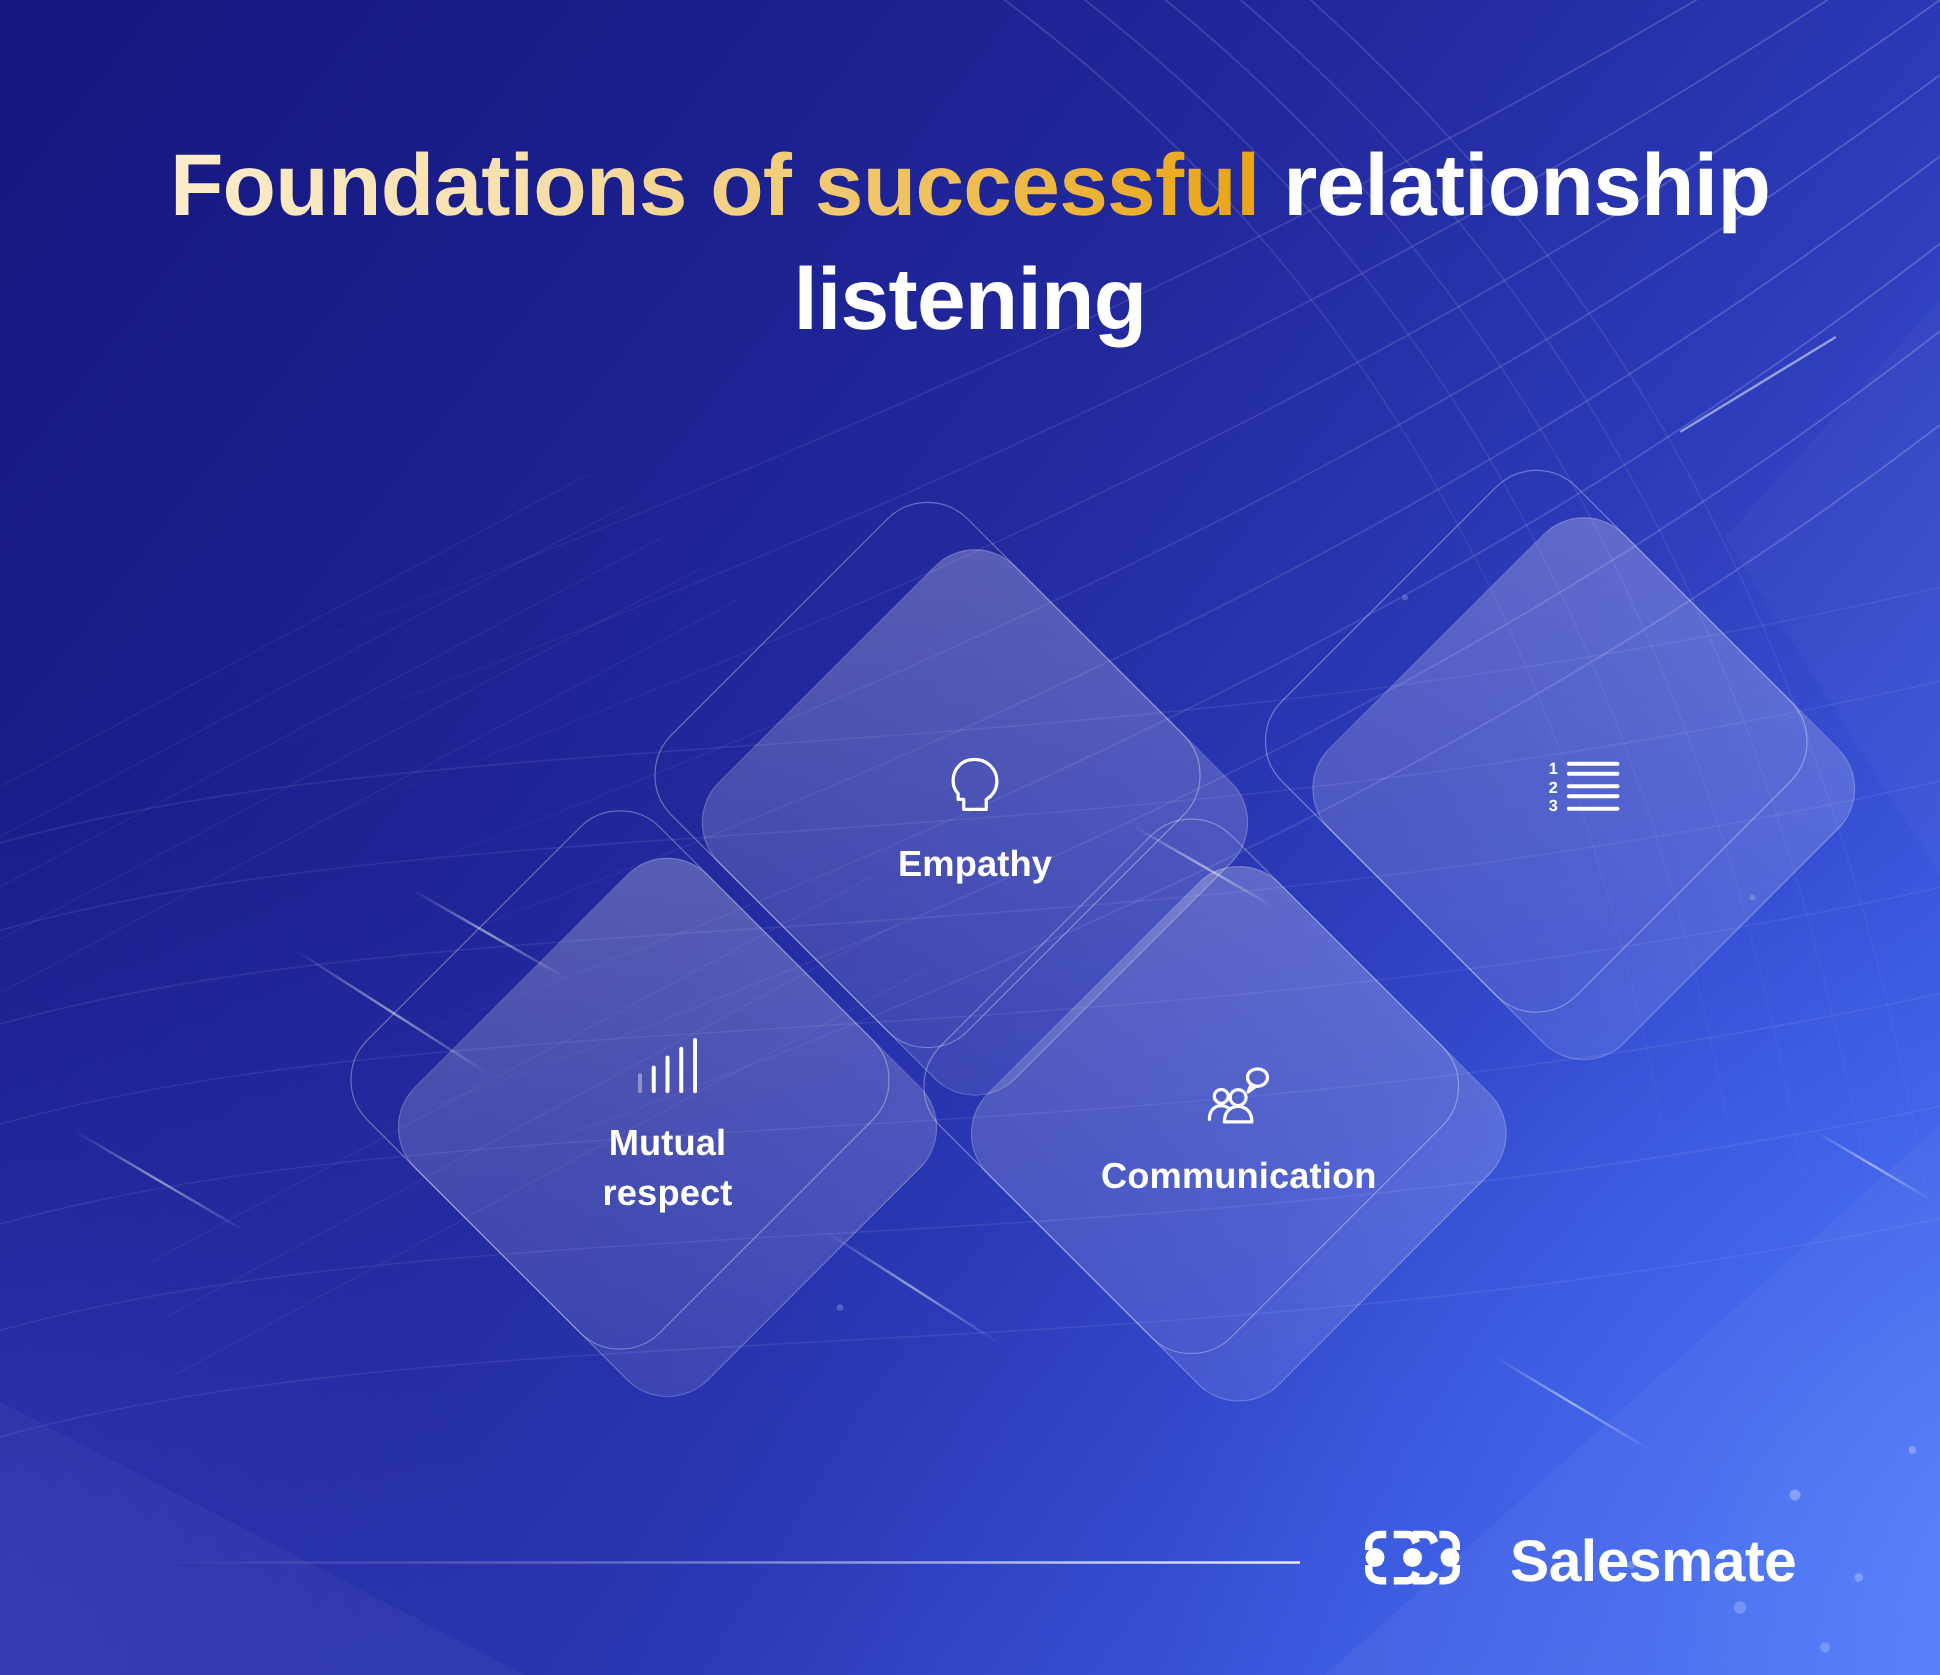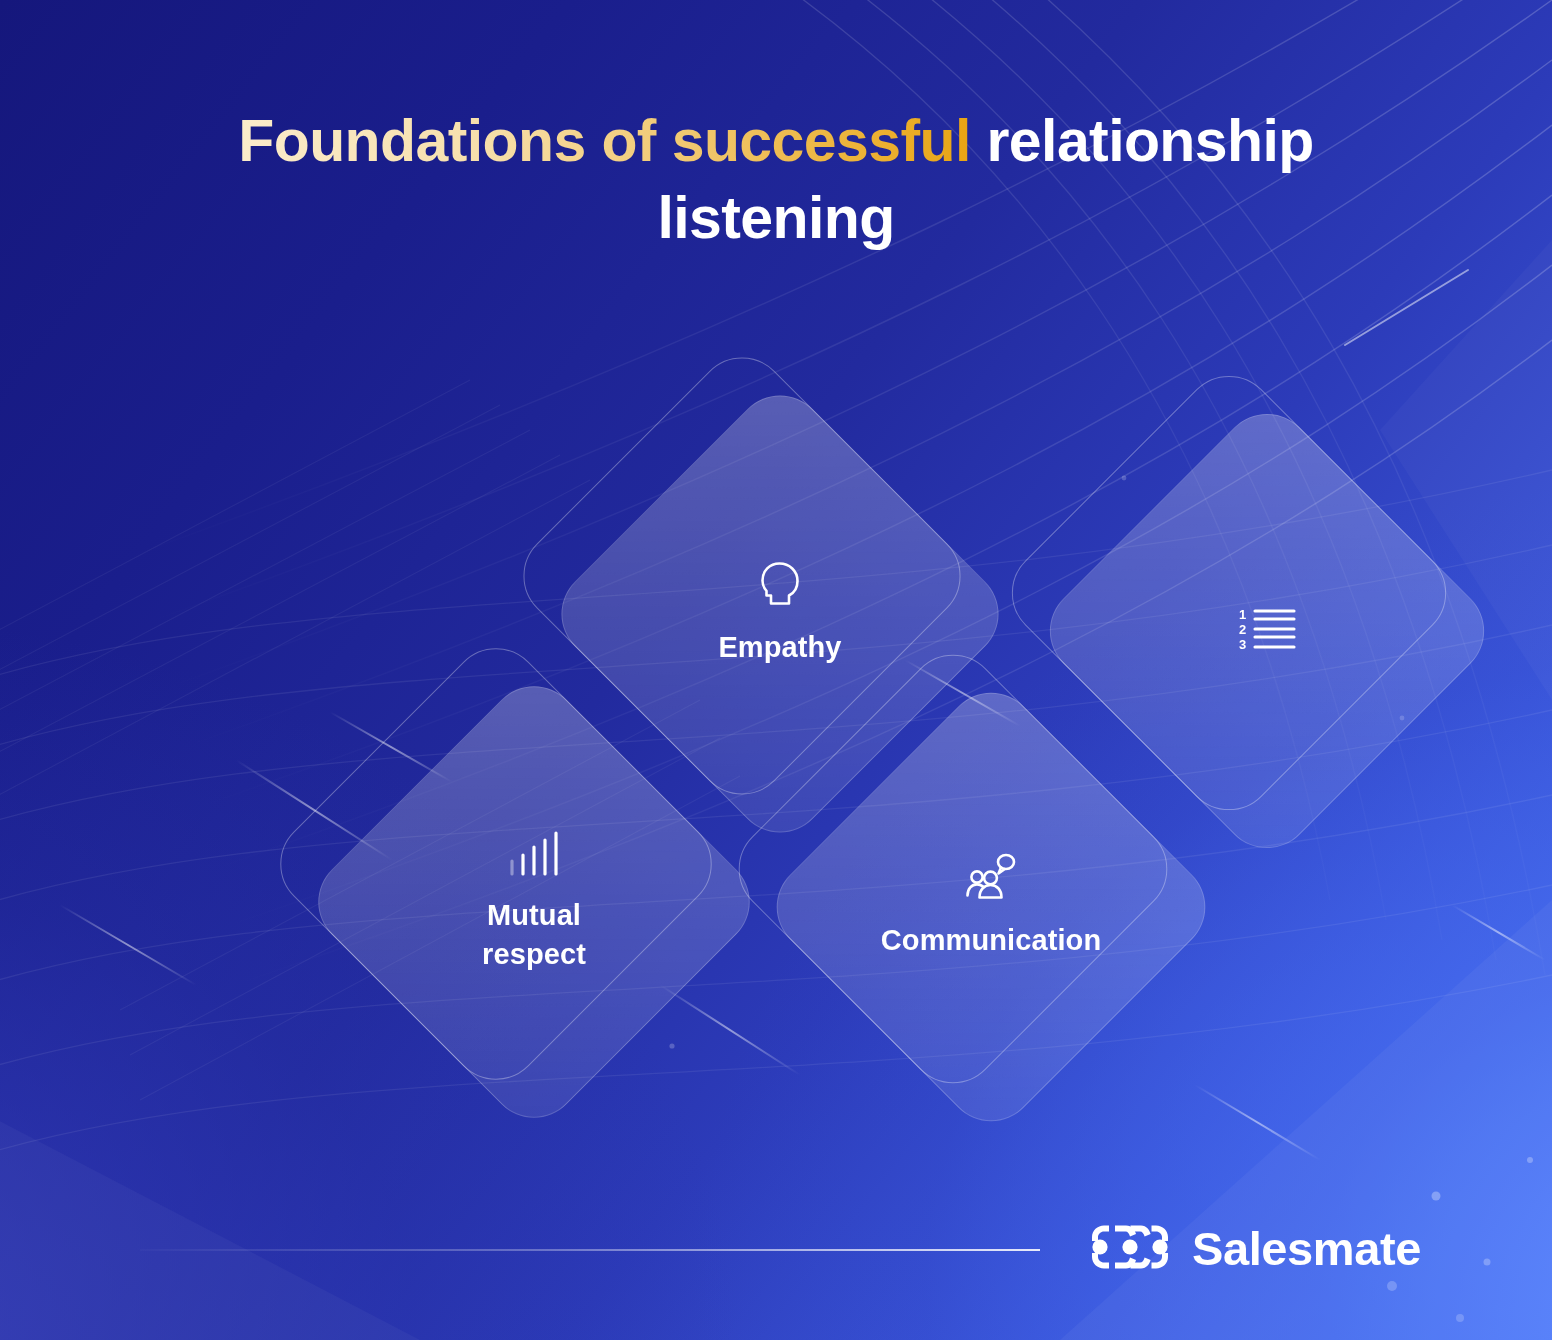--- a/index.html
+++ b/index.html
@@ -24,21 +24,21 @@
   .bg-svg { position:absolute; inset:0; width:100%; height:100%; pointer-events:none; }
 
   
   .title-wrap {
     position:absolute;
     left:0; right:0; top:103px;
     text-align:center;
     padding:0 60px;
   }
   .title {
-    font-size:59px;
+    font-size:70px;
     font-weight:bold;
     line-height:1.30;
     letter-spacing:-0.6px;
     color:#ffffff;
   }
   .title .grad {
     background:linear-gradient(90deg, #fbeccb 0%, #f7e0ad 32%, #f0c66a 64%, #e9a413 100%);
     -webkit-background-clip:text;
     background-clip:text;
     -webkit-text-fill-color:transparent;
@@ -97,21 +97,21 @@
     width:900px;
     height:2px;
     background:linear-gradient(90deg, rgba(255,255,255,0.02) 0%, rgba(255,255,255,0.30) 45%, rgba(255,255,255,0.88) 100%);
   }
   .brand {
     position:absolute;
     left:1088px;
     top:1221px;
     display:flex;
     align-items:center;
-    gap:20px;
+    gap:36px;
   }
   .brand-name {
     font-size:47px;
     font-weight:bold;
     color:#ffffff;
     letter-spacing:-0.4px;
   }
 </style>
 </head>
 <body>
@@ -231,21 +231,21 @@
           <line x1="27" y1="44" x2="27" y2="17"></line>
           <line x1="38" y1="44" x2="38" y2="10"></line>
           <line x1="49" y1="44" x2="49" y2="3"></line>
         </svg>
       </span>
       <span class="label">Mutual
 respect</span>
     </div>
   </div>
 
-  <div class="card" style="--sz:336px; left:612px; top:446px;">
+  <div class="card" style="--sz:336px; left:612px; top:490px;">
     <div class="ghost"></div>
     <div class="face"></div>
     <div class="content">
       <span class="icon">
         <svg width="42" height="48" viewBox="0 0 42 48" fill="none" stroke="#ffffff" stroke-width="2.6" stroke-linecap="round" stroke-linejoin="round">
           <path d="M30 43.5 L30 35.5 C35 33, 38.5 27.5, 38.5 21 C38.5 11, 30.5 3.5, 20.5 3.5
                    C10.5 3.5, 3.5 11, 3.5 20.5 C3.5 25, 5.2 28.4, 7.5 30.8
                    L7.5 35.5 L12 35.5 L12 43.5 Z"></path>
         </svg>
       </span>

